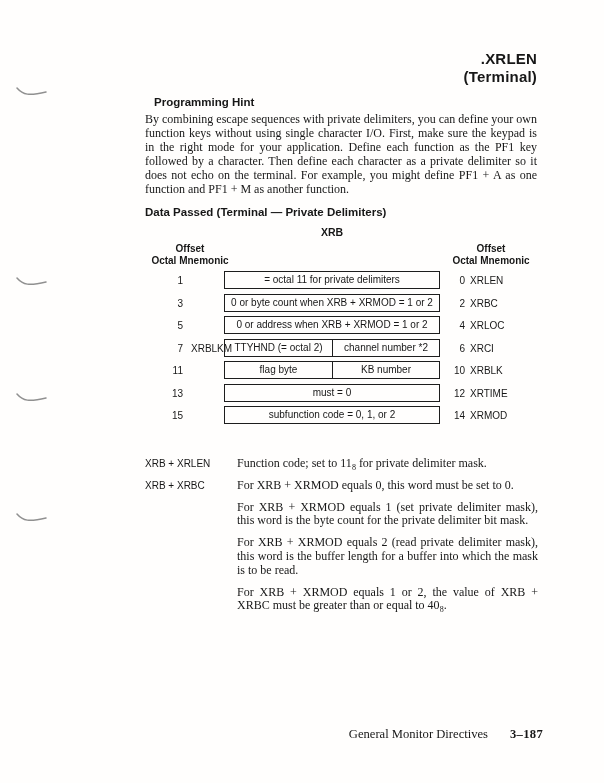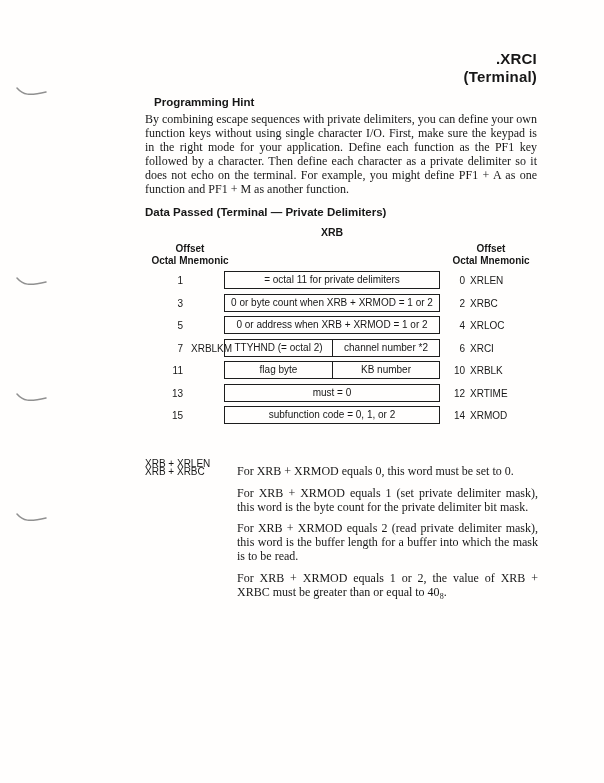--- a/index.html
+++ b/index.html
@@ -88,21 +88,21 @@
         <path d="M1 2 C 7 9, 13 10, 30 6" fill="none" stroke="#909090" stroke-width="1.5" stroke-linecap="round"></path>
       </svg>
   </div>
   <div class="scan-mark" style="top:510px">
     <svg width="32" height="12" viewBox="0 0 32 12">
         <path d="M1 2 C 7 9, 13 10, 30 6" fill="none" stroke="#909090" stroke-width="1.5" stroke-linecap="round"></path>
       </svg>
   </div>
 
   <div class="doc-title sans">
-    <div>.XRCI</div>
+    <div>.XRLEN</div>
     <div>(Terminal)</div>
   </div>
 
   <div class="h-section h-prog sans">Programming Hint</div>
   <div class="para-main serif">By combining escape sequences with private delimiters, you can define your own function keys without using single character I/O. First, make sure the keypad is in the right mode for your application. Define each function as the PF1 key followed by a character. Then define each character as a private delimiter so it does not echo on the terminal. For example, you might define PF1 + A as one function and PF1 + M as another function.</div>
 
   <div class="h-section h-data sans">Data Passed (Terminal — Private Delimiters)</div>
   <div class="xrb-title sans">XRB</div>
 
   <div class="col-hdr col-hdr-left sans">
@@ -215,28 +215,32 @@
           <span class="mn">XRMOD</span>
         </div>
     </div>
 
   </div>
 
   <div class="desc serif">
 
     <div class="desc-row">
       <span class="desc-label sans">XRB + XRLEN</span>
+      <div class="desc-text"><span>Function code; set to 11</span><sub>8</sub><span> for private delimiter mask.</span></div>
     </div>
 
     <div class="desc-row">
       <span class="desc-label sans">XRB + XRBC</span>
       <div class="desc-text">
         <p>For XRB + XRMOD equals 0, this word must be set to 0.</p>
         <p>For XRB + XRMOD equals 1 (set private delimiter mask), this word is the byte count for the private delimiter bit mask.</p>
         <p>For XRB + XRMOD equals 2 (read private delimiter mask), this word is the buffer length for a buffer into which the mask is to be read.</p>
         <p><span>For XRB + XRMOD equals 1 or 2, the value of XRB + XRBC must be greater than or equal to 40</span><sub>8</sub><span>.</span></p>
       </div>
     </div>
 
   </div>
 
+  <div class="footer serif">
+    <span>General Monitor Directives</span><span class="pgnum">3–187</span>
+  </div>
 
 </div>
 
 </body></html>

